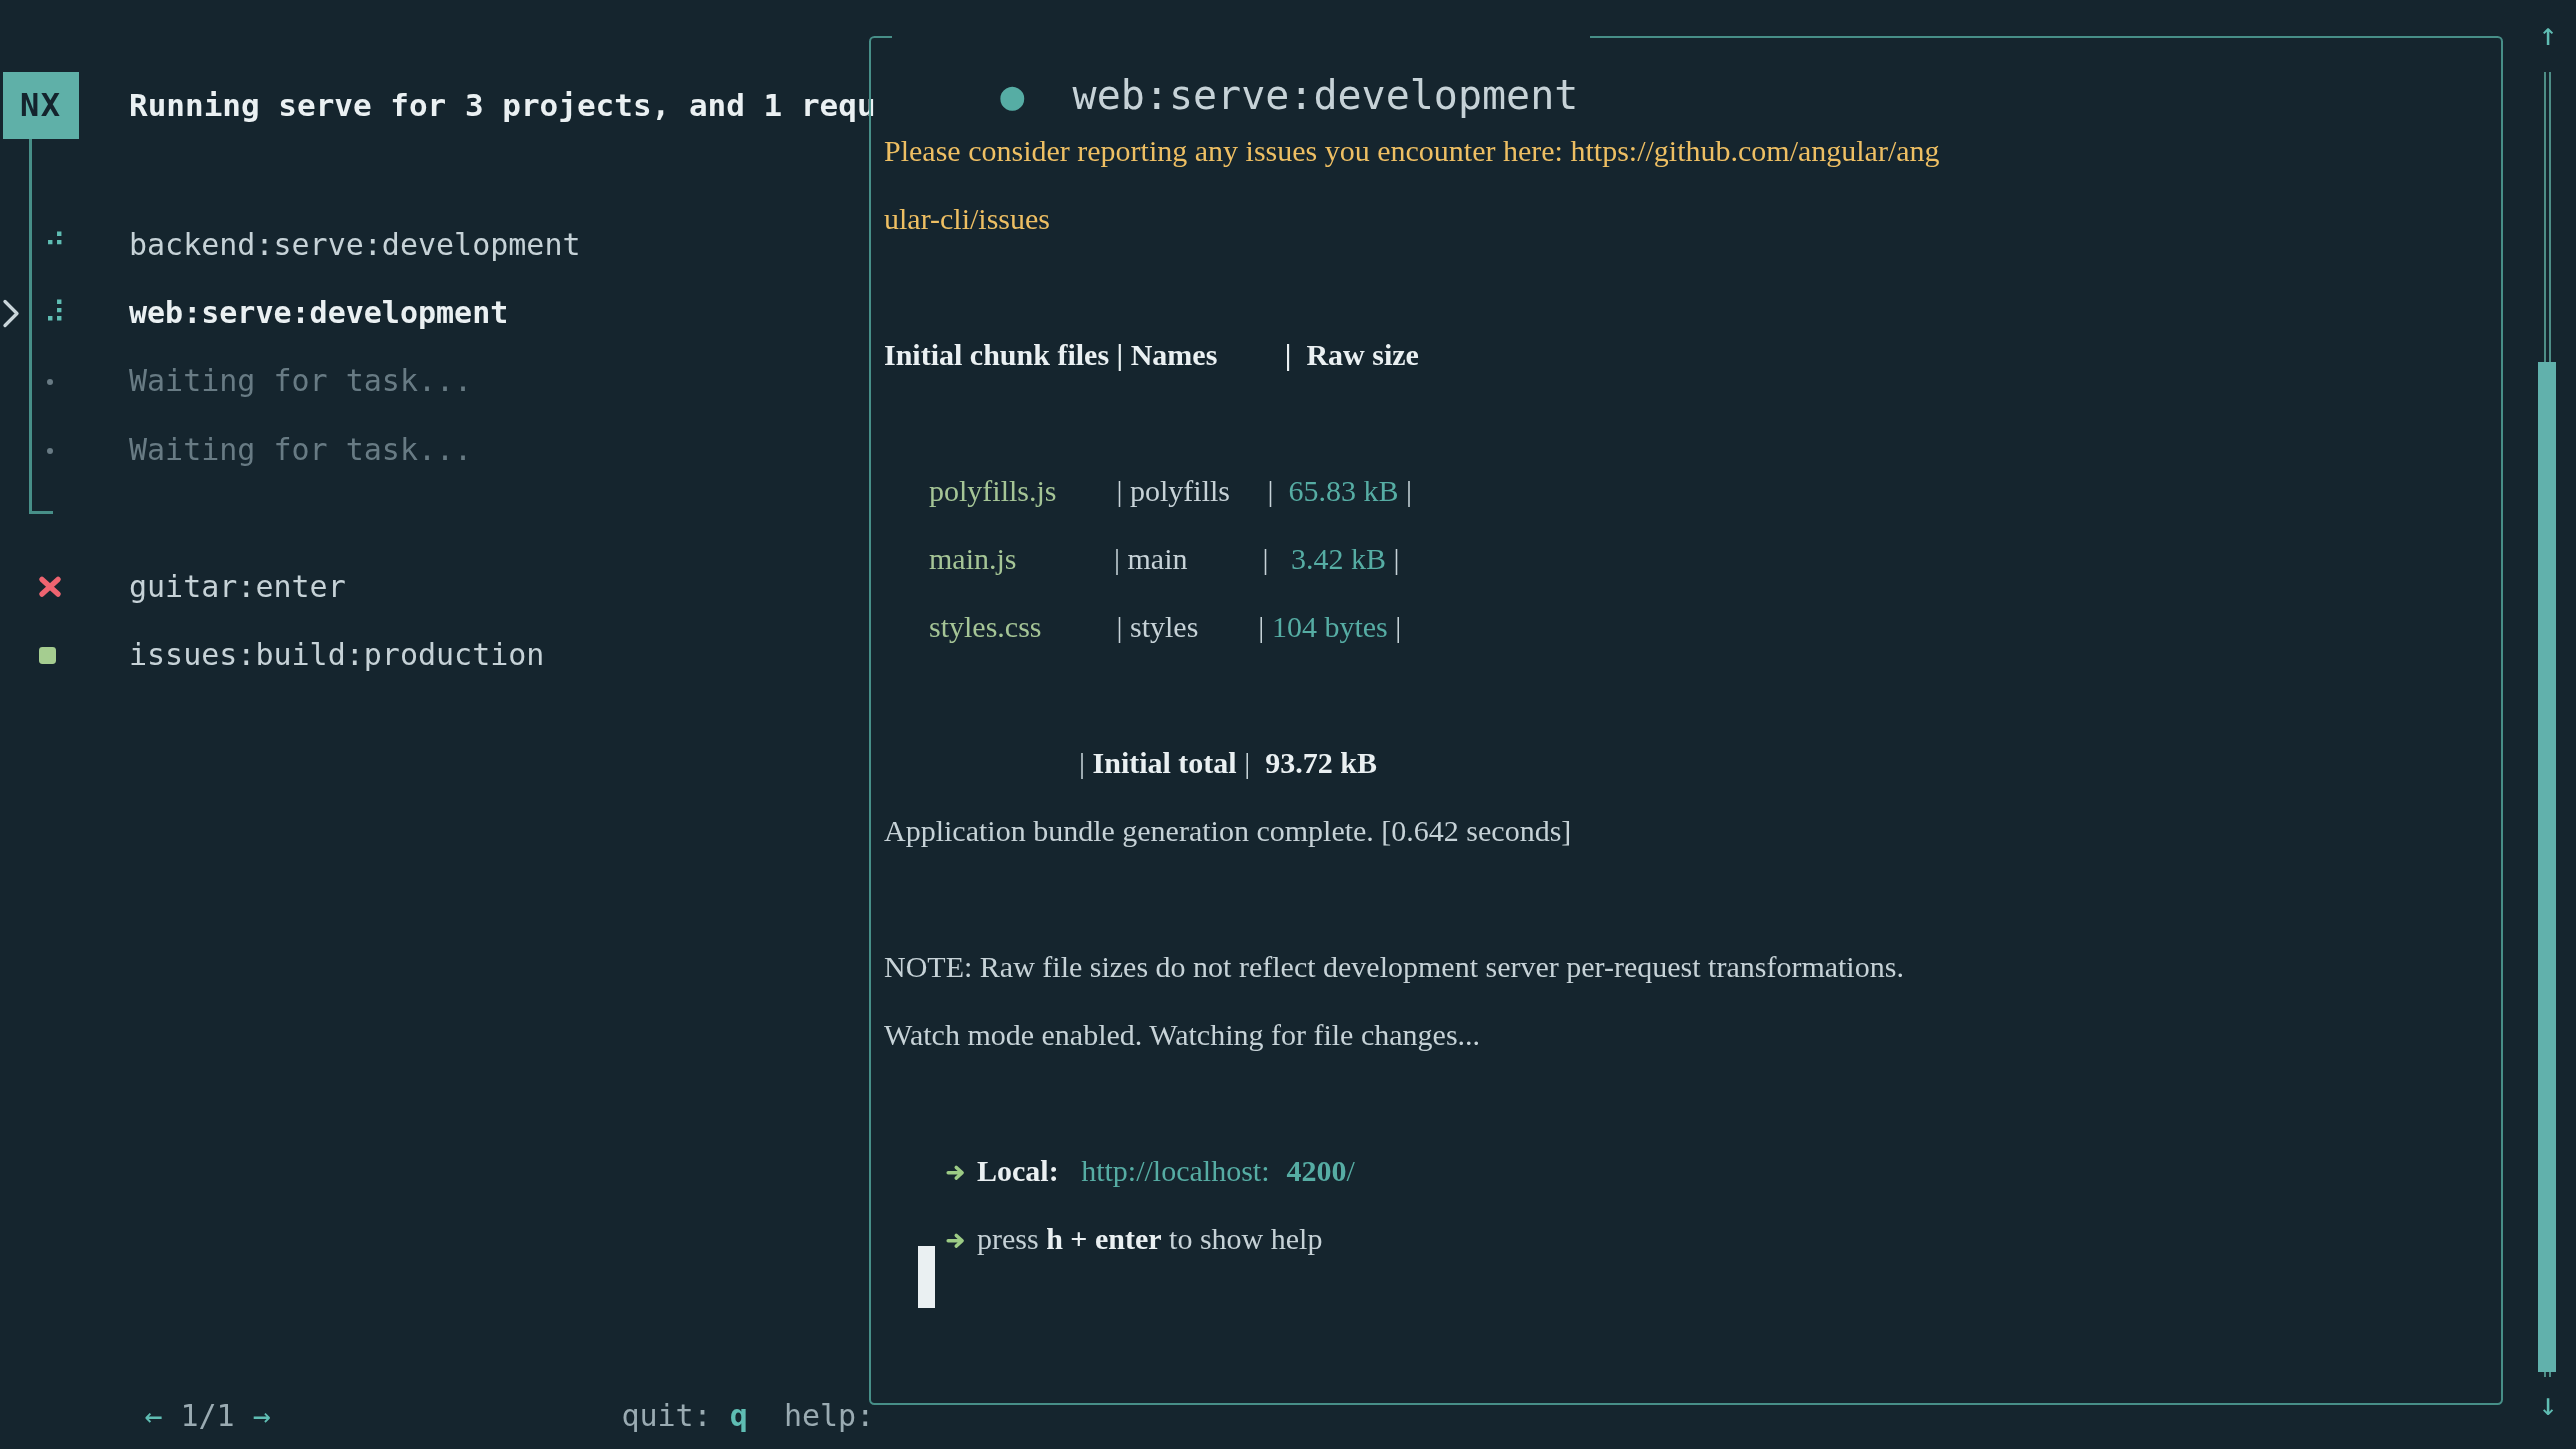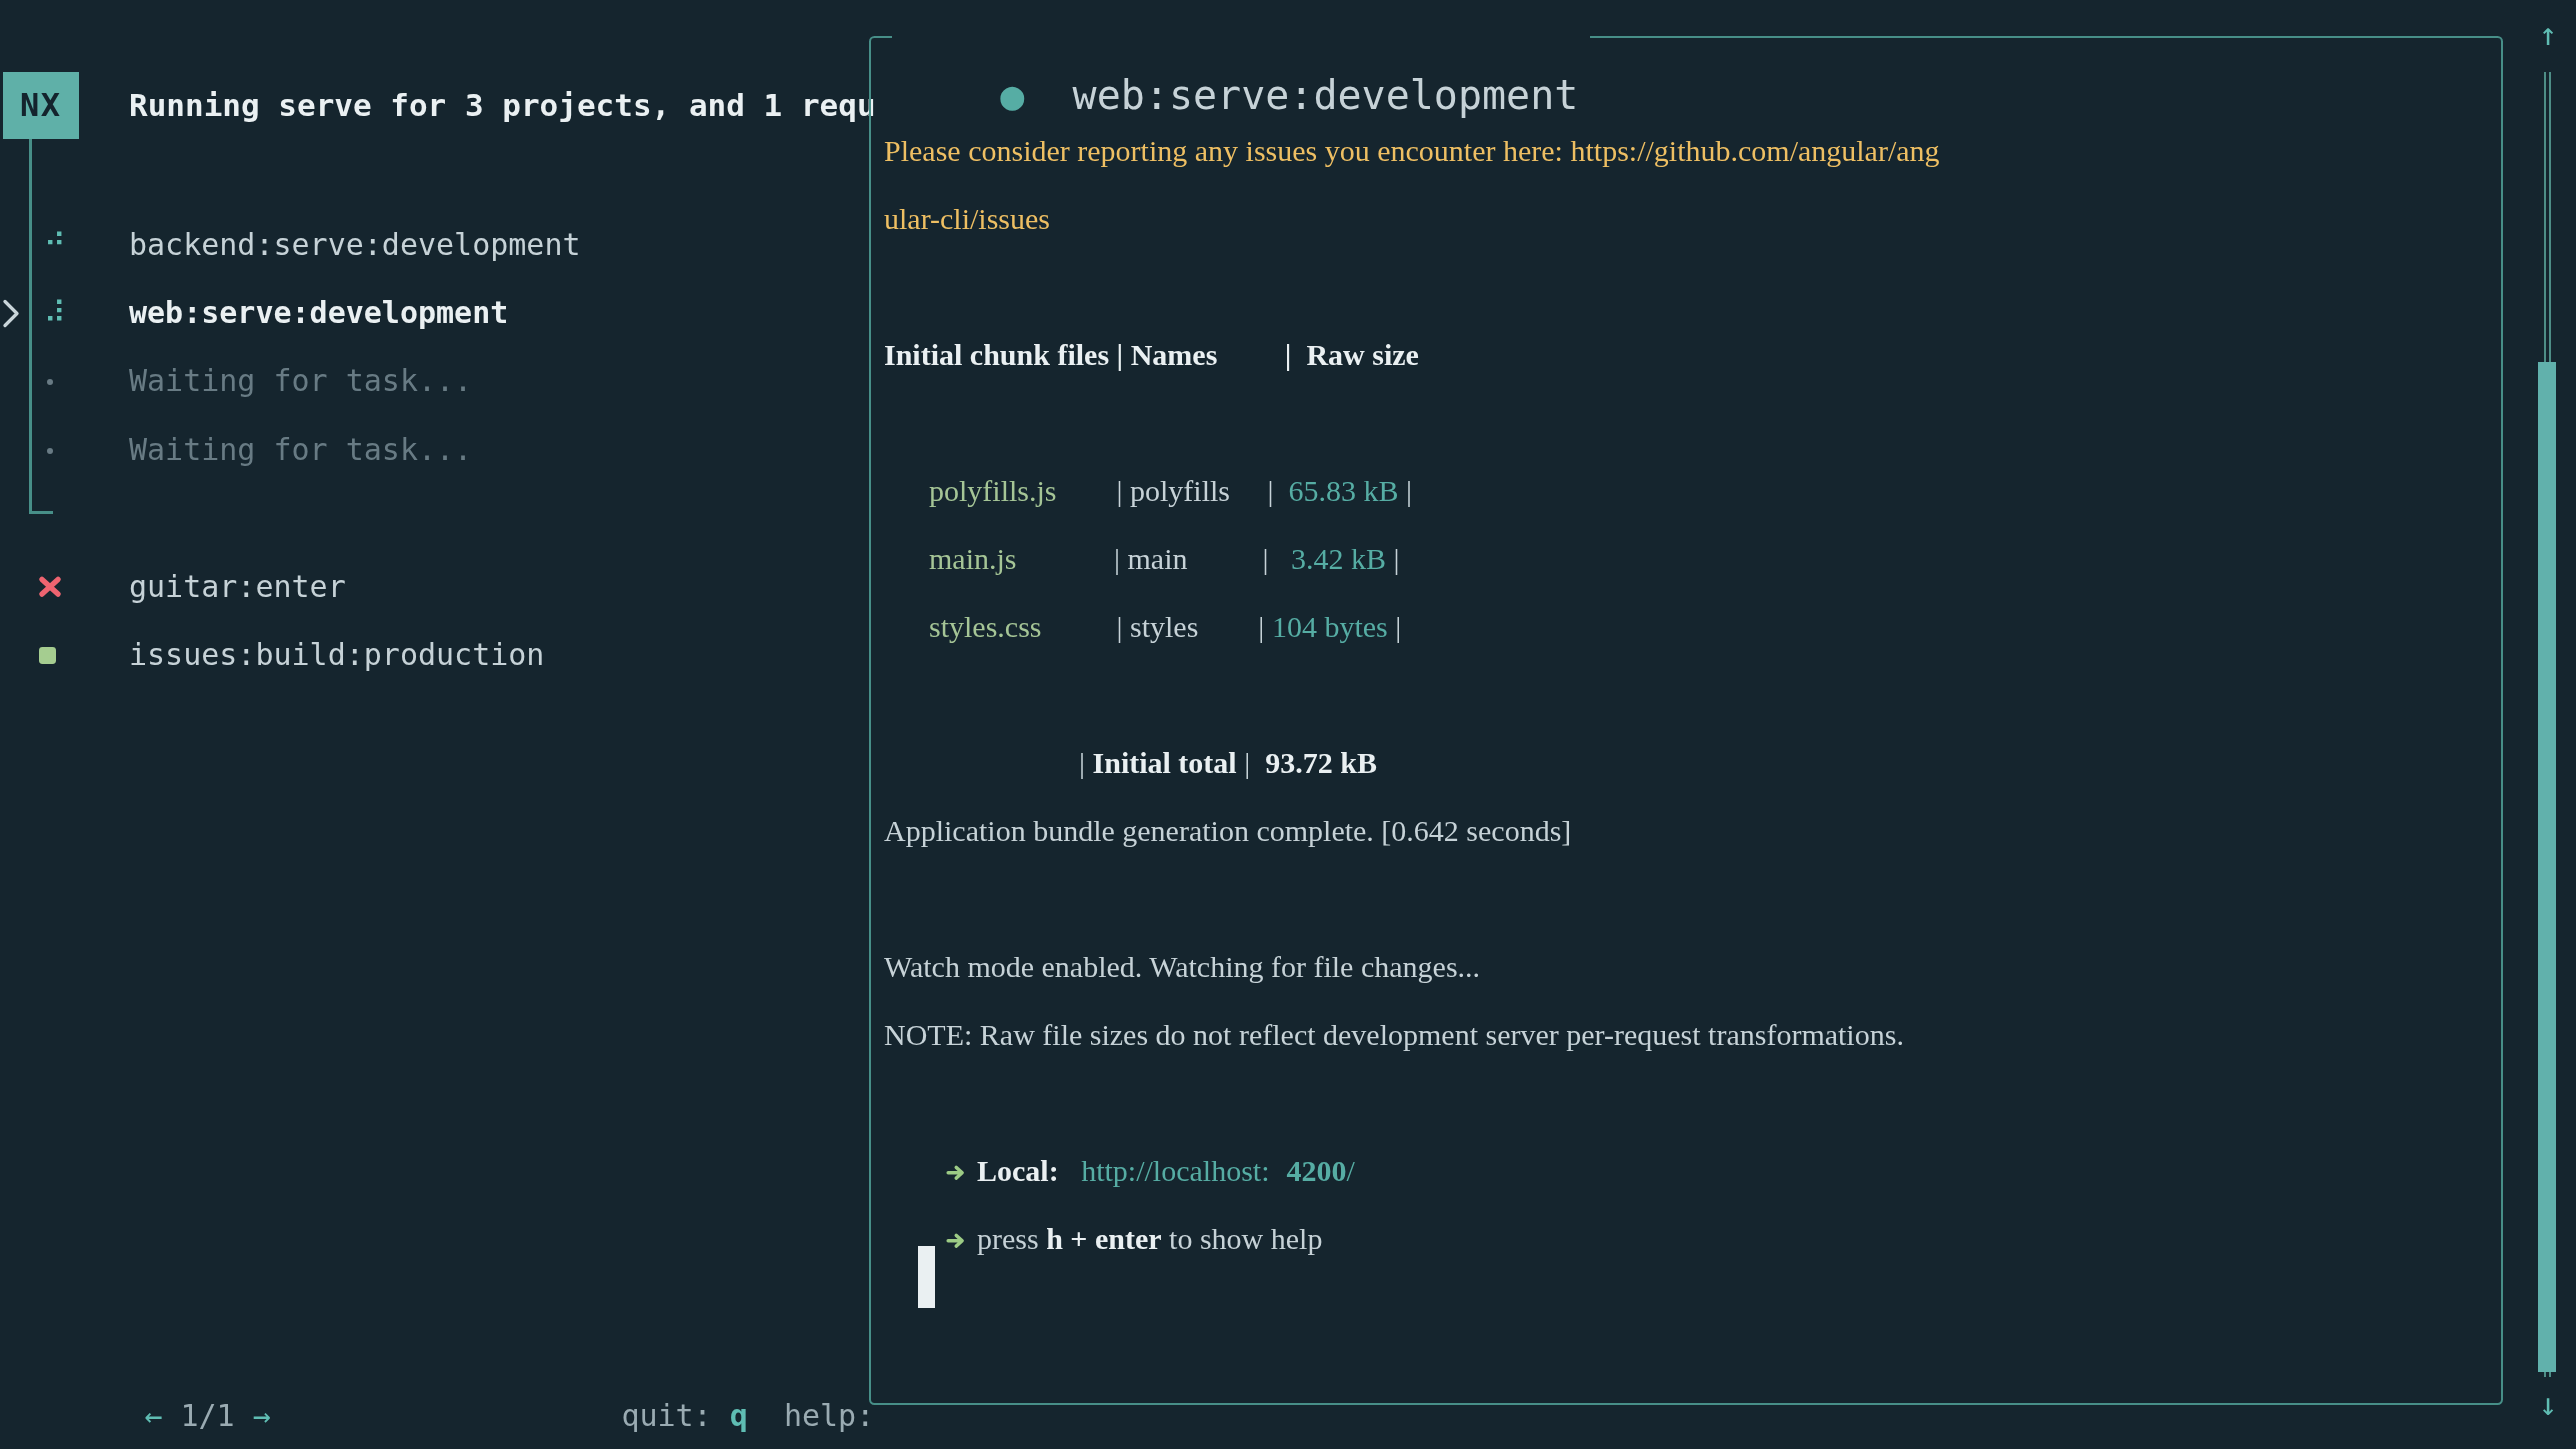--- a/index.html
+++ b/index.html
@@ -133,22 +133,22 @@
     <div class="line">
       <span class="green">styles.css</span><span>          | </span><span>styles</span><span>        | </span><span class="teal">104 bytes</span><span> | </span>
     </div>
     <div class="line"></div>
     <div class="line">
       <span>                    | </span><span class="bright">Initial total</span><span> | </span><span class="bright"> 93.72 kB</span>
     </div>
     <div class="line"></div>
     <div class="line">Application bundle generation complete. [0.642 seconds]</div>
     <div class="line"></div>
+    <div class="line">NOTE: Raw file sizes do not reflect development server per-request transformations.</div>
     <div class="line">Watch mode enabled. Watching for file changes...</div>
-    <div class="line">NOTE: Raw file sizes do not reflect development server per-request transformations.</div>
     <div class="line">
       <span>  </span><span class="arrow-ic"><svg width="23" height="21.5" viewBox="0 0 34 32" style="vertical-align:-2.7px">
             <path d="M6 16 H25 M18 8 L27 16 L18 24" fill="none" stroke="#9CCB85" stroke-width="5" stroke-linecap="round" stroke-linejoin="round"></path>
           </svg></span><span>  </span><span class="bright">Local:</span><span>   </span><span class="teal">http://localhost:</span><span class="teal-b">4200</span><span class="teal">/</span>
     </div>
     <div class="line">
       <span>  </span><span class="arrow-ic"><svg width="23" height="21.5" viewBox="0 0 34 32" style="vertical-align:-2.7px">
             <path d="M6 16 H25 M18 8 L27 16 L18 24" fill="none" stroke="#9CCB85" stroke-width="5" stroke-linecap="round" stroke-linejoin="round"></path>
           </svg></span><span>  </span><span>press </span><span class="bright">h + enter</span><span> to show help</span>
     </div>

